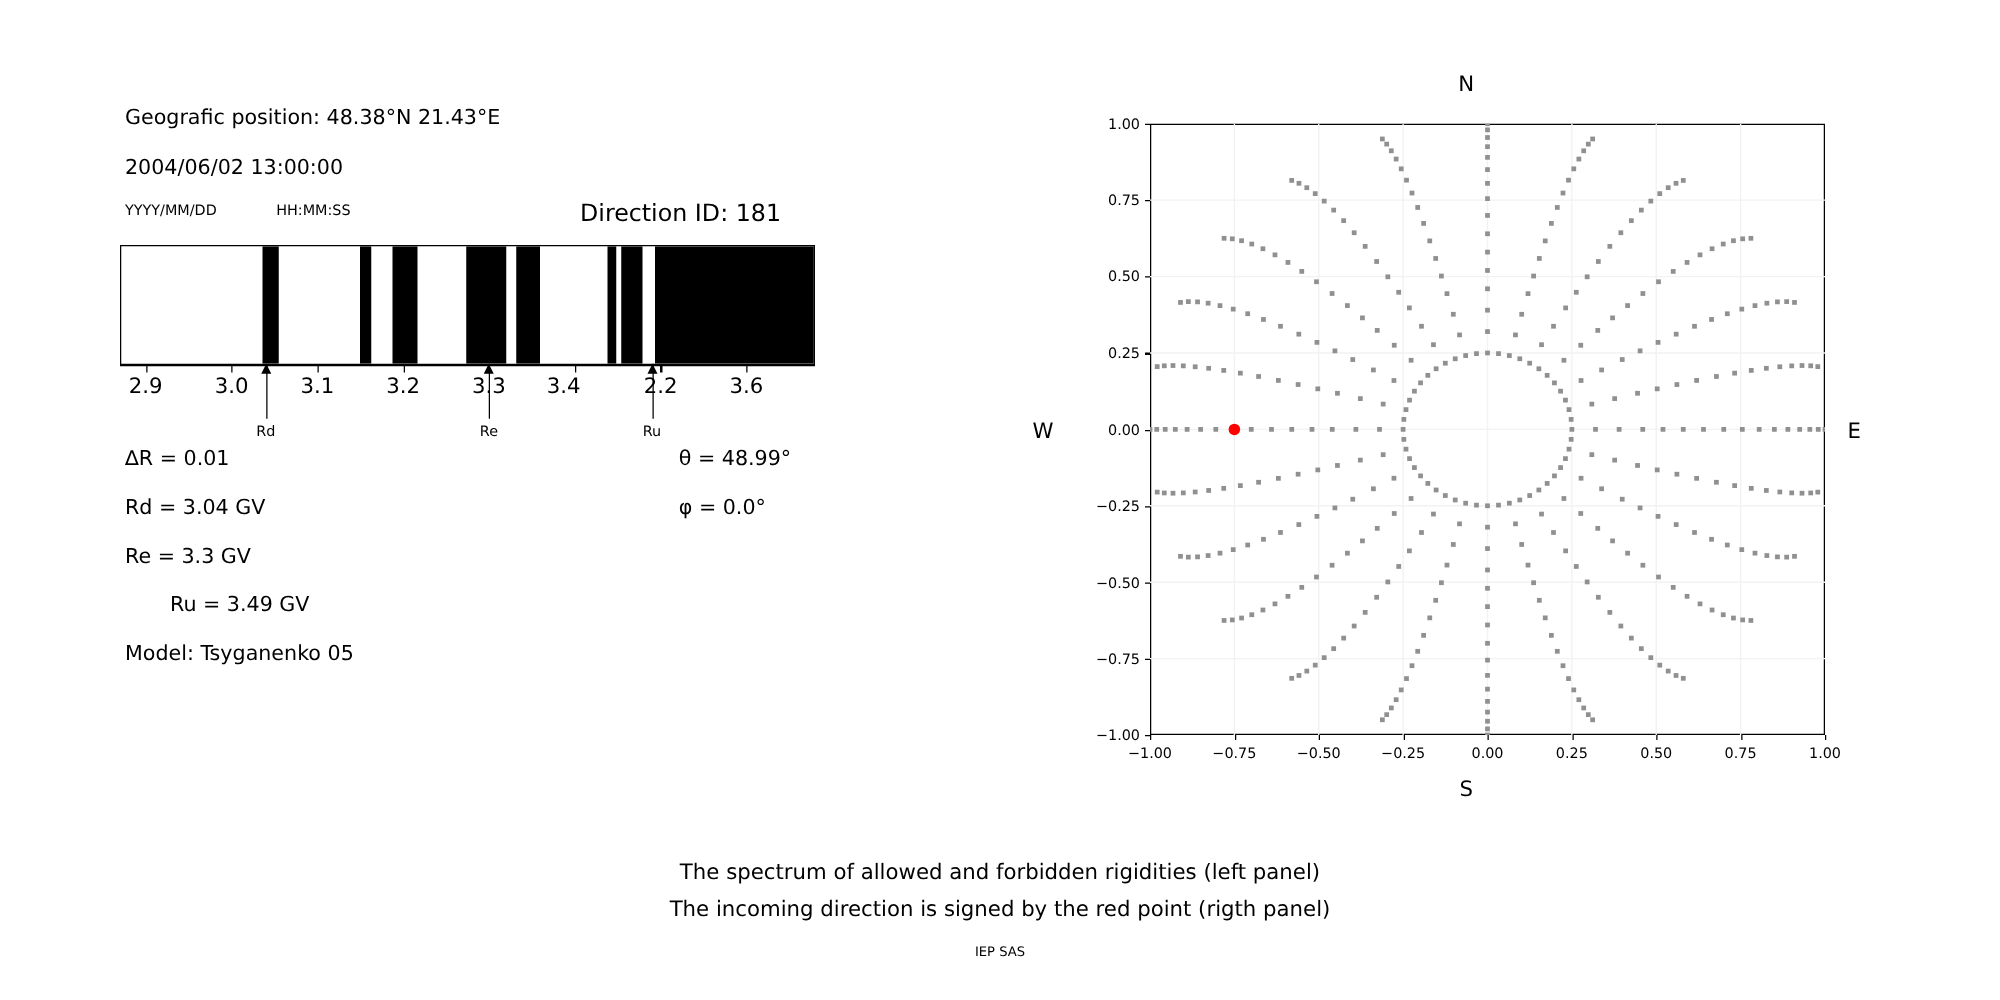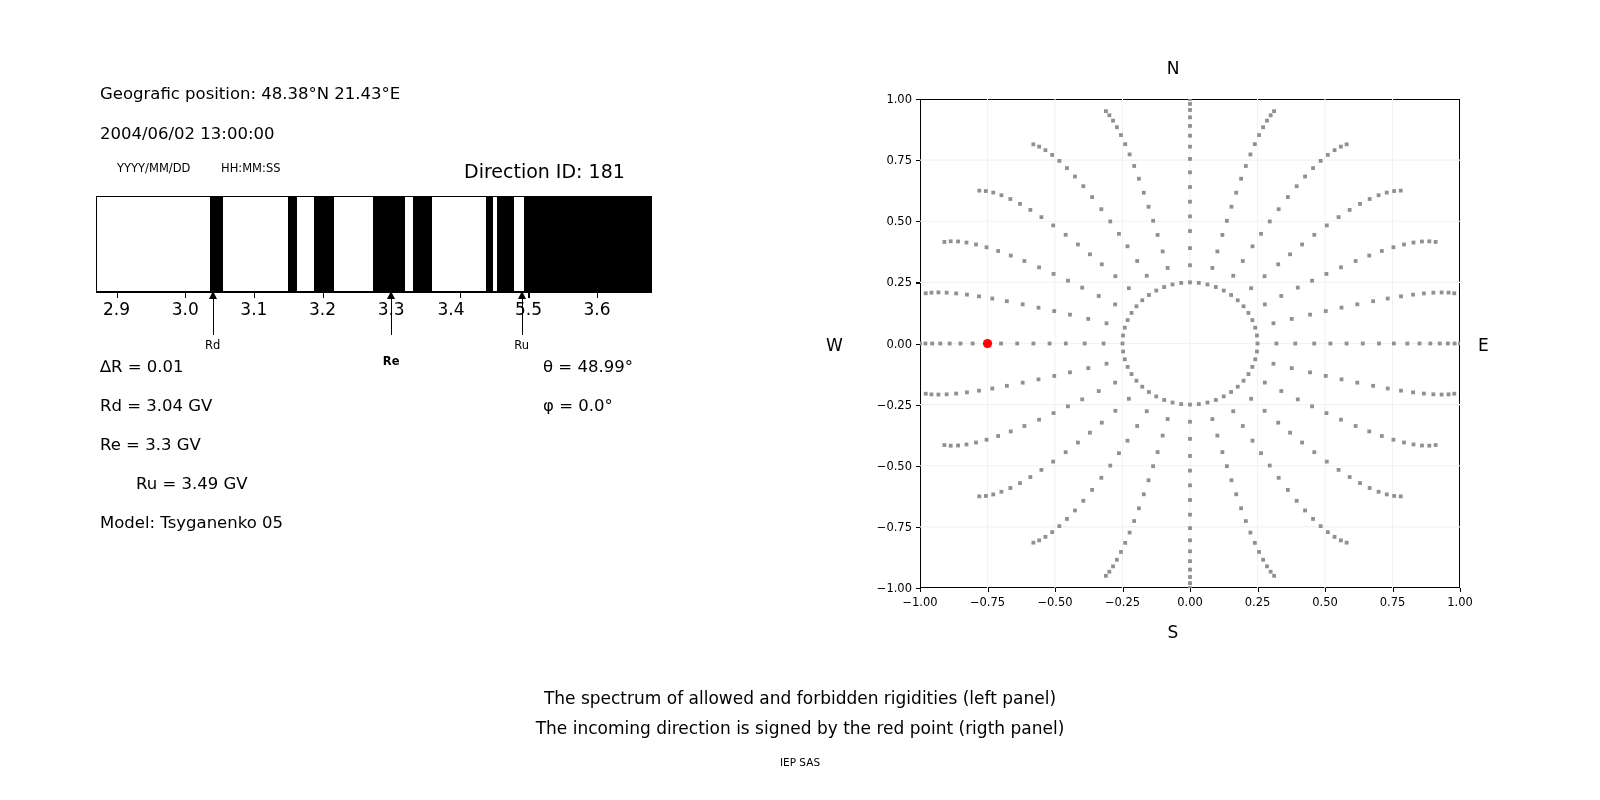--- a/index.html
+++ b/index.html
@@ -3,21 +3,21 @@
 <meta charset="utf-8">
 <style>
   html,body{margin:0;padding:0;background:#ffffff;}
   body{width:1600px;height:800px;position:relative;overflow:hidden;
        font-family:"DejaVu Sans","Liberation Sans",sans-serif;color:#000;}
   .abs{position:absolute;}
 
   
   #geo-position{left:100px;top:84px;font-size:16.5px;white-space:nowrap;}
   #datetime{left:100px;top:124px;font-size:16.5px;white-space:nowrap;}
-  #fmt-date{left:100px;top:161px;font-size:11.5px;white-space:nowrap;margin-left:17px;}
+  #fmt-date{left:100px;top:161px;font-size:11.5px;white-space:nowrap;}
   #fmt-time{left:221px;top:161px;font-size:11.5px;white-space:nowrap;}
   #direction-id{left:464px;top:160px;font-size:19px;white-space:nowrap;}
 
   #spectrum-wrap{left:96px;top:196px;width:556px;height:96px;}
   #spectrum-bar{position:absolute;left:0;top:0;width:100%;height:100%;
       background:#fff;border:1.2px solid #000;box-sizing:border-box;overflow:hidden;}
   .band{position:absolute;top:0;height:100%;background:#000;}
 
   #axis-line{left:96px;top:292px;width:556px;height:1.2px;background:#000;}
   .tick{position:absolute;top:0;width:1.2px;height:6px;background:#000;}
@@ -75,31 +75,31 @@
     <div class="ticklbl" style="left: 89.2346px;">3.0</div>
     <div class="tick" style="left: 157.877px;"></div>
     <div class="ticklbl" style="left: 157.877px;">3.1</div>
     <div class="tick" style="left: 226.519px;"></div>
     <div class="ticklbl" style="left: 226.519px;">3.2</div>
     <div class="tick" style="left: 295.16px;"></div>
     <div class="ticklbl" style="left: 295.16px;">3.3</div>
     <div class="tick" style="left: 363.802px;"></div>
     <div class="ticklbl" style="left: 355px;">3.4</div>
     <div class="tick" style="left: 432.444px;"></div>
-    <div class="ticklbl" style="left: 432.444px;">5.5</div>
+    <div class="ticklbl" style="left: 432.444px;">2.2</div>
     <div class="tick" style="left: 501.086px;"></div>
     <div class="ticklbl" style="left: 501.086px;">3.6</div>
   </div>
 <div class="abs" id="spectrum-markers" style="left:96px;top:292px;width:556px;height:60px;">
     <div class="marker-arrow" style="left: 116.691px;"></div>
     <div class="marker-head" style="left: 116.691px; top: -1px;"></div>
     <div class="marker-lbl" style="left: 116.691px; top: 46px;">Rd</div>
     <div class="marker-arrow" style="left: 295.16px;"></div>
     <div class="marker-head" style="left: 295.16px; top: -1px;"></div>
-    <div class="marker-lbl" style="left: 295.16px; top: 62px; font-weight: bold;">Re</div>
+    <div class="marker-lbl" style="left: 295.16px; top: 46px;">Re</div>
     <div class="marker-arrow" style="left: 425.58px;"></div>
     <div class="marker-head" style="left: 425.58px; top: -1px;"></div>
     <div class="marker-lbl" style="left: 425.58px; top: 46px;">Ru</div>
   </div>
 
 <div class="param" style="left:100px;top:357px;">∆R = 0.01</div>
 <div class="param" style="left:100px;top:396px;text-align:right;">Rd = 3.04 GV</div>
 <div class="param" style="left:100px;top:435px;">Re = 3.3 GV</div>
 <div class="param" style="left:100px;top:474px;margin-left:36px;">Ru = 3.49 GV</div>
 <div class="param" style="left:100px;top:513px;">Model: Tsyganenko 05</div>

